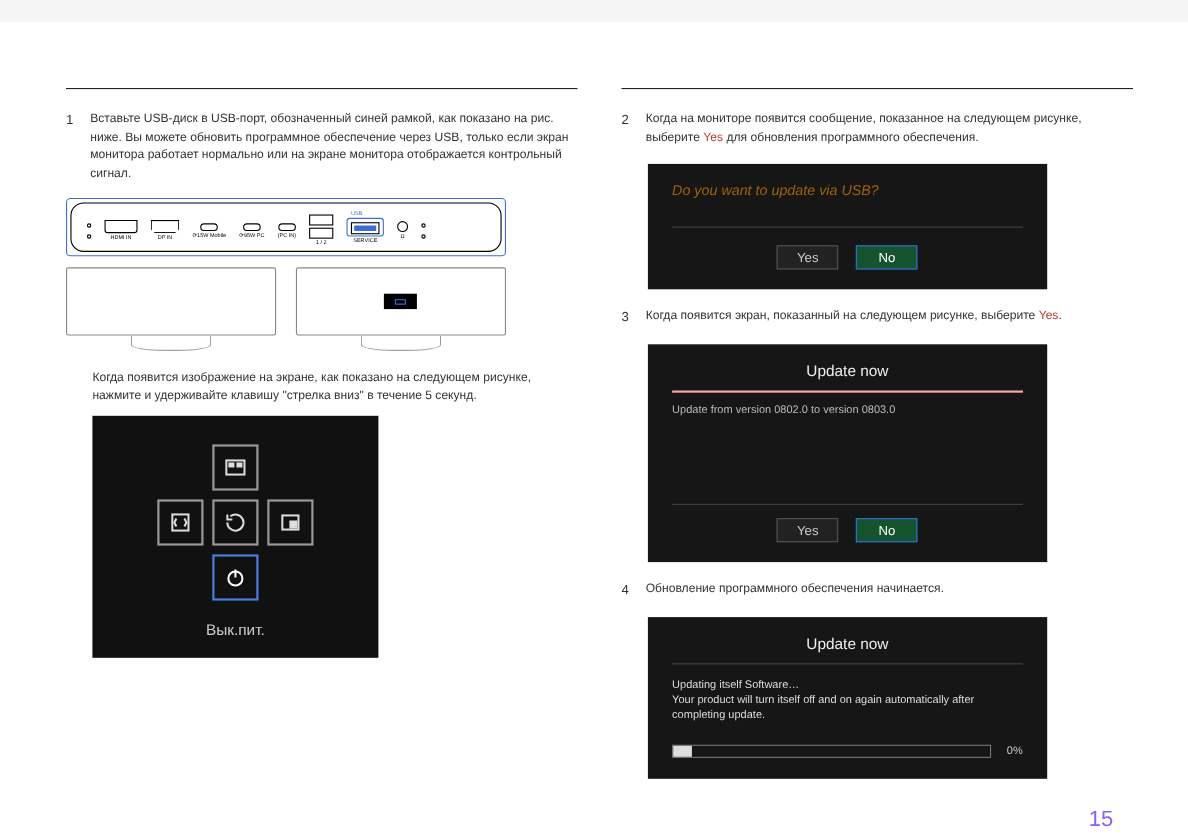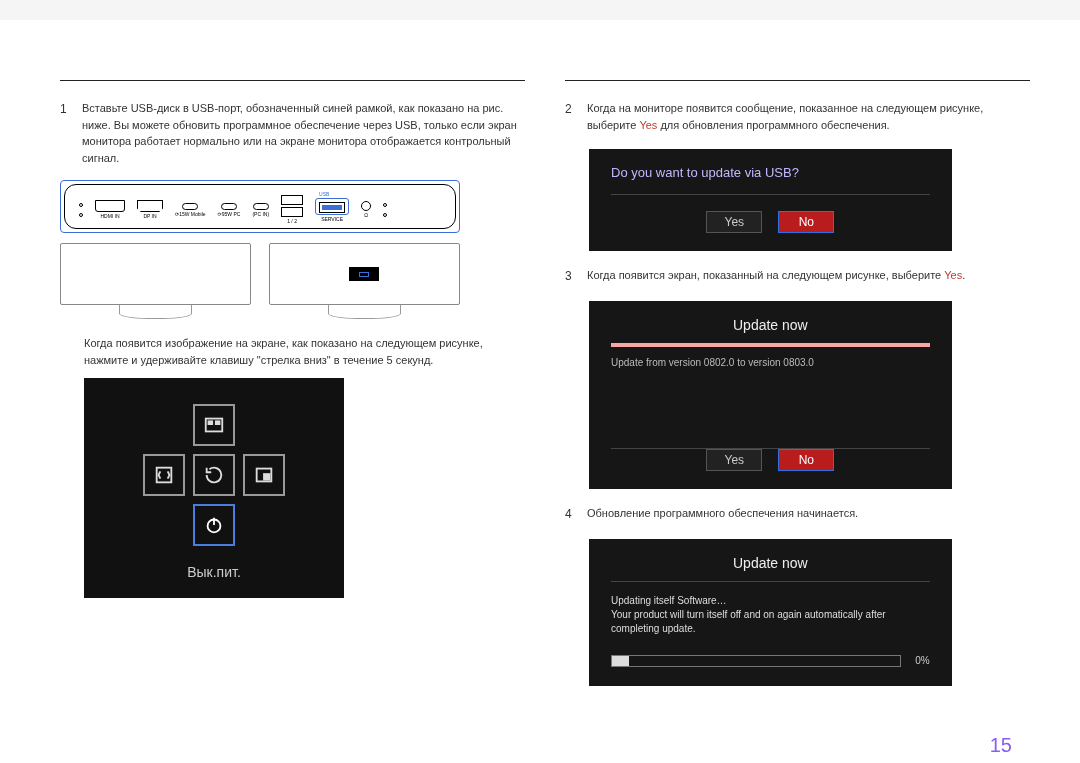--- a/index.html
+++ b/index.html
@@ -55,27 +55,27 @@
   
   .osd-panel { background: #111; color: #ddd; width: 260px; padding: 26px 20px 18px 20px; margin-left: 24px; }
   .osd-grid { display: flex; flex-direction: column; align-items: center; gap: 8px; }
   .osd-row { display: flex; gap: 8px; }
   .osd-btn { width: 42px; height: 42px; border: 2px solid #999; display: flex; align-items: center; justify-content: center; background: #111; }
   .osd-btn.active { border-color: #4a7de0; }
   .osd-btn svg, .osd-btn span { width: 22px; height: 22px; }
   .osd-caption { text-align: center; font-size: 14px; margin-top: 18px; color: #ccc; }
   
   .dlg { background: #161616; color: #ddd; margin: 6px 0 16px 24px; padding: 16px 22px 18px 22px; width: 78%;}
-  .dlg-q { font-size: 13px; margin-bottom: 14px; color: #c4b5fd; }
+  .dlg-q { font-size: 13px; margin-bottom: 26px; color: #a16207; font-style: italic; }
   .dlg-sep { border: none; border-top: 1px solid #444; margin-bottom: 16px; }
   .dlg-btns { display: flex; gap: 16px; justify-content: center; }
   .dbtn { width: 56px; height: 22px; display: flex; align-items: center; justify-content: center; font-size: 12px; border: 1px solid #555; background: #222; color: #ccc; }
-  .dbtn.sel { background: #b91c1c; color: #fff; border-color: #2f6fe0; }
+  .dbtn.sel { background: #14532d; color: #fff; border-color: #2f6fe0; }
   .dlg-title { text-align: center; font-size: 14px; margin-bottom: 10px; color: #eee; }
-  .dlg-body { border-top: 4px solid #fca5a5; border-bottom: 1px solid #444; padding: 10px 0 80px 0; font-size: 10px; color: #bbb; margin-bottom: 0; }
+  .dlg-body { border-top: 2px solid #fca5a5; border-bottom: 1px solid #444; padding: 10px 0 80px 0; font-size: 10px; color: #bbb; margin-bottom: 12px; }
   .dlg-body2 { border-top: 1px solid #444; padding: 12px 0 0 0; font-size: 10px; color: #ddd; line-height: 1.4; }
   .progress-wrap { display: flex; align-items: center; gap: 14px; margin-top: 18px; }
   .progress { flex: 1; height: 12px; border: 1px solid #777; background: #161616; position: relative; }
   .progress .bar { position: absolute; left: 0; top: 0; bottom: 0; width: 6%; background: #ddd; }
   .pct { font-size: 10px; color: #ccc; }
   .page-num { position: absolute; bottom: 26px; right: 68px; font-size: 20px; color: #8b5cf6; }
   .usbtag { font-size: 5px; color: #3b6fd6; position: absolute; top: -7px; left: 4px;}
   .blue-wrap { position: relative; }
 </style>
 </head>

